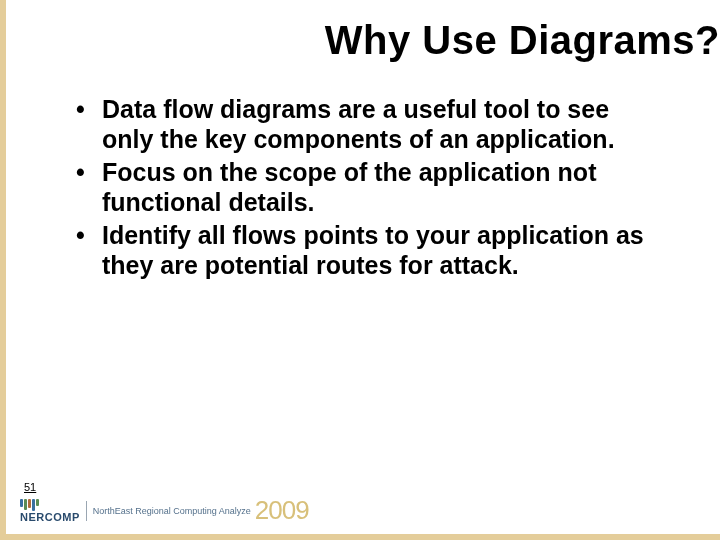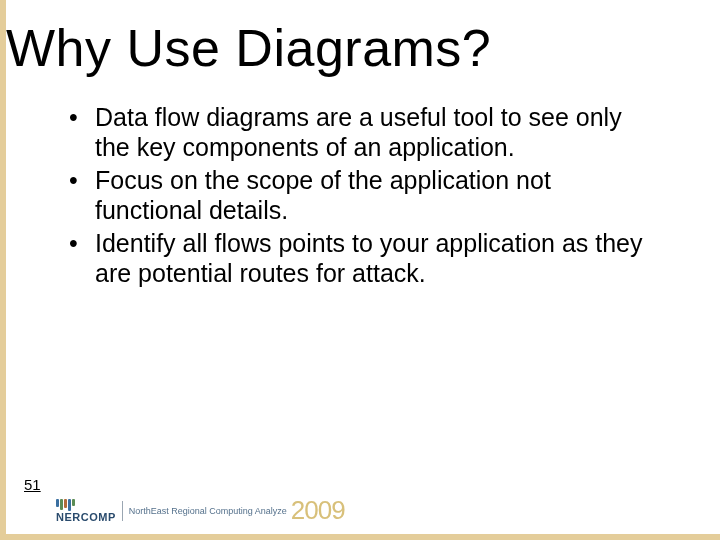--- a/index.html
+++ b/index.html
@@ -14,34 +14,35 @@
   .slide {
     position: relative;
     width: 720px;
     height: 540px;
     box-sizing: border-box;
     background: #ffffff;
     border-left: 6px solid #e4cd9a;
     border-bottom: 6px solid #e4cd9a;
   }
   .title {
-    text-align: left;
-    font-size: 52px;
-    font-weight: 400;
+    text-align: right;
+    font-size: 40px;
+    font-weight: 700;
     padding-top: 18px;
     padding-bottom: 10px;
     letter-spacing: 0.5px;
   }
   .content {
     padding: 6px 50px 0 50px;
   }
   ul.bullets {
     list-style: none;
-    margin: 9px;
+    margin: 16px;
     padding: 0;
+    font-weight: bold;
   }
   ul.bullets > li {
     position: relative;
     font-size: 25px;
     line-height: 1.18;
     padding-left: 30px;
     margin-bottom: 4px;
   }
   ul.bullets > li::before {
     content: "•";
@@ -52,35 +53,34 @@
   }
   .footer {
     position: absolute;
     left: 14px;
     bottom: 8px;
     display: flex;
     flex-direction: column;
     gap: 2px;
   }
   .page-num {
-    font-size: 15px;
+    font-size: 11px;
     color: #000;
     padding-left: 4px;
     text-decoration: underline;
   }
   .logo-row {
     display: flex;
     align-items: center;
     gap: 6px;
   }
   .logo-mark {
     display: flex;
     flex-direction: column;
     line-height: 0.9;
-    margin-left: 36px;
   }
   .logo-stripes {
     display: flex;
     gap: 1px;
     margin-bottom: 2px;
   }
   .logo-stripes span {
     display: inline-block;
     width: 3px;
     border-radius: 1px;

